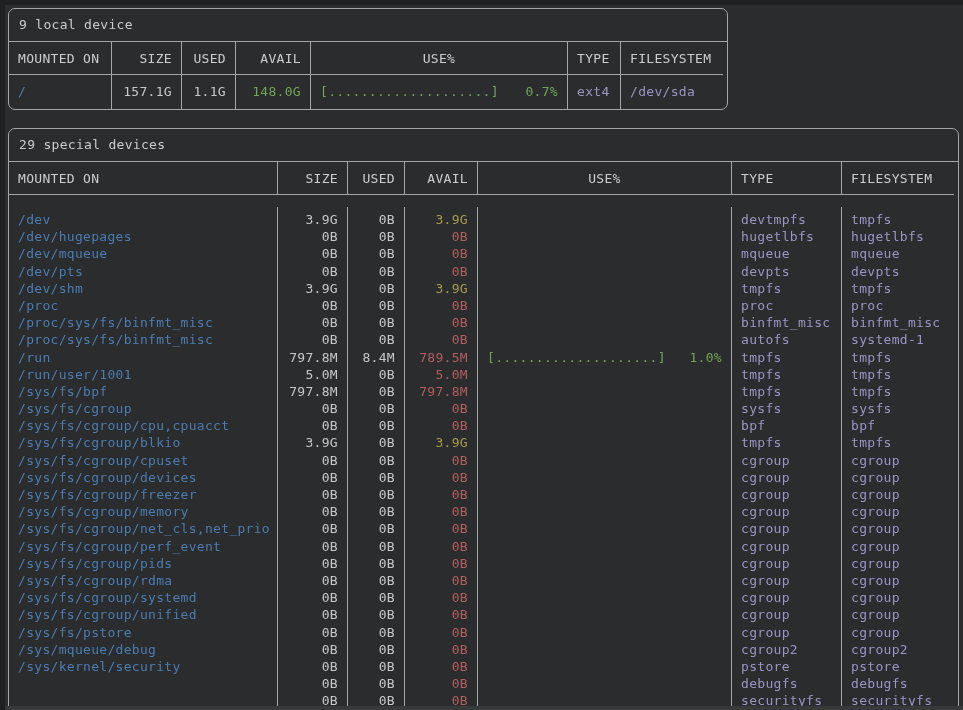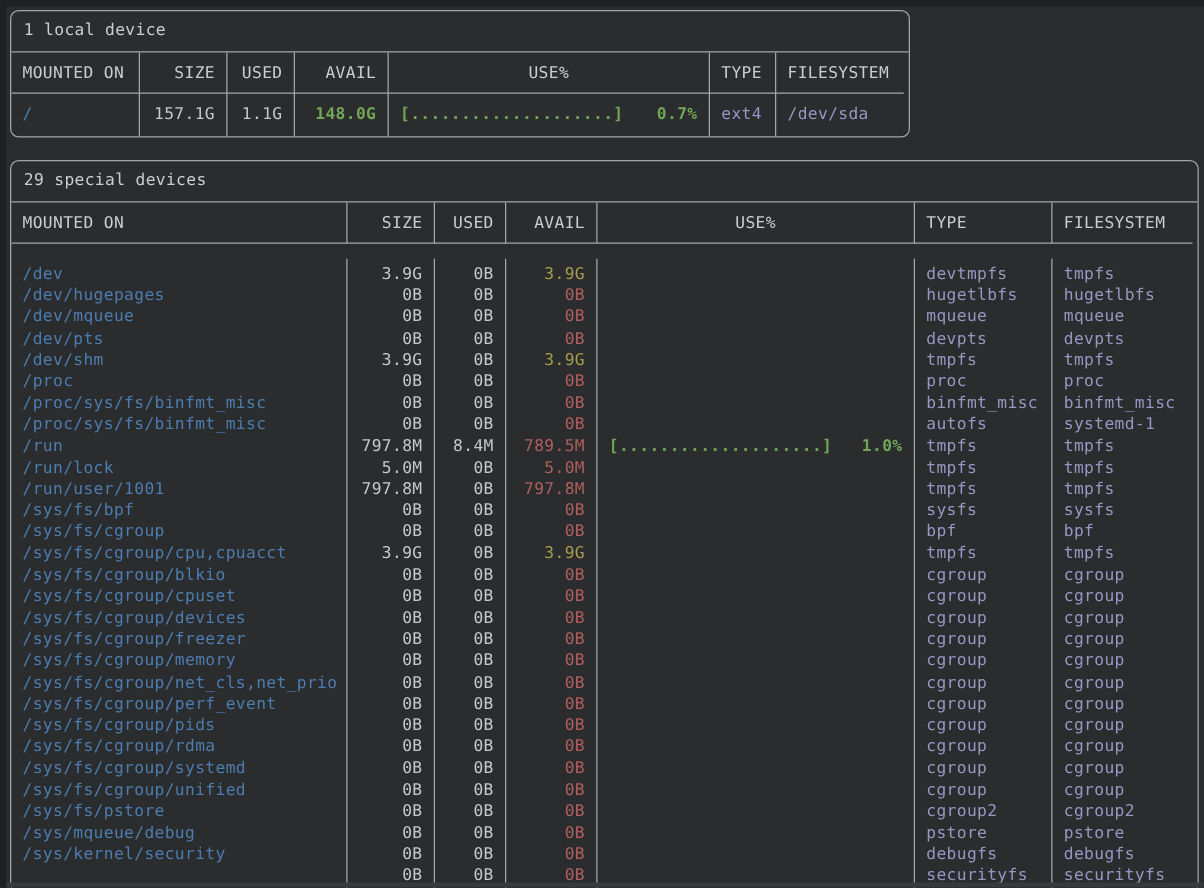--- a/index.html
+++ b/index.html
@@ -51,30 +51,30 @@
   .hcell.last, .dcell.last { border-right: none; }
   .tbl-local   .dcell { padding: 8px 9px 9px; }
   .tbl-special .dcell { padding: 4px 9px; margin-top: 12px; }
   .tbl-local   .line { height: 17px;   line-height: 17px; }
   .tbl-special .line { height: 17.2px; line-height: 17.2px; }
   .al-right  { text-align: right; }
   .al-center { text-align: center; }
   .line.has-bar { display: flex; justify-content: space-between; }
   .c-blue   { color: var(--blue,   #4d7cb0); }
   .c-text   { color: var(--fg-value, #c6c8ca); }
-  .c-green  { color: var(--green,  #72a656); font-weight: bold; }
+  .c-green  { color: var(--green,  #72a656); }
   .c-yellow { color: var(--yellow, #a89c4f); }
   .c-red    { color: var(--red,    #b25f5f); }
   .c-purple { color: var(--purple, #9b95c4); }
 </style>
 </head>
 <body style="--bg: #2a2c2d; --border: #a4a6a8; --fg-header: #cbcdcf; --fg-value: #c6c8ca; --blue: #4d7cb0; --green: #72a656; --yellow: #a89c4f; --red: #b25f5f; --purple: #9b95c4;">
 
 <section class="tbl tbl-local">
-  <div class="tbl-title">1 local device</div>
+  <div class="tbl-title">9 local device</div>
   <div class="grid">
       <div class="hcell ">MOUNTED ON</div>
       <div class="hcell al-right">SIZE</div>
       <div class="hcell al-right">USED</div>
       <div class="hcell al-right">AVAIL</div>
       <div class="hcell al-center">USE%</div>
       <div class="hcell ">TYPE</div>
       <div class="hcell  last">FILESYSTEM</div>
       <div class="dcell ">
         <div class="line c-blue">/</div>
@@ -116,21 +116,20 @@
       <div class="dcell ">
         <div class="line c-blue">/dev</div>
         <div class="line c-blue">/dev/hugepages</div>
         <div class="line c-blue">/dev/mqueue</div>
         <div class="line c-blue">/dev/pts</div>
         <div class="line c-blue">/dev/shm</div>
         <div class="line c-blue">/proc</div>
         <div class="line c-blue">/proc/sys/fs/binfmt_misc</div>
         <div class="line c-blue">/proc/sys/fs/binfmt_misc</div>
         <div class="line c-blue">/run</div>
-        <div class="line c-blue">/run/lock</div>
         <div class="line c-blue">/run/user/1001</div>
         <div class="line c-blue">/sys/fs/bpf</div>
         <div class="line c-blue">/sys/fs/cgroup</div>
         <div class="line c-blue">/sys/fs/cgroup/cpu,cpuacct</div>
         <div class="line c-blue">/sys/fs/cgroup/blkio</div>
         <div class="line c-blue">/sys/fs/cgroup/cpuset</div>
         <div class="line c-blue">/sys/fs/cgroup/devices</div>
         <div class="line c-blue">/sys/fs/cgroup/freezer</div>
         <div class="line c-blue">/sys/fs/cgroup/memory</div>
         <div class="line c-blue">/sys/fs/cgroup/net_cls,net_prio</div>

